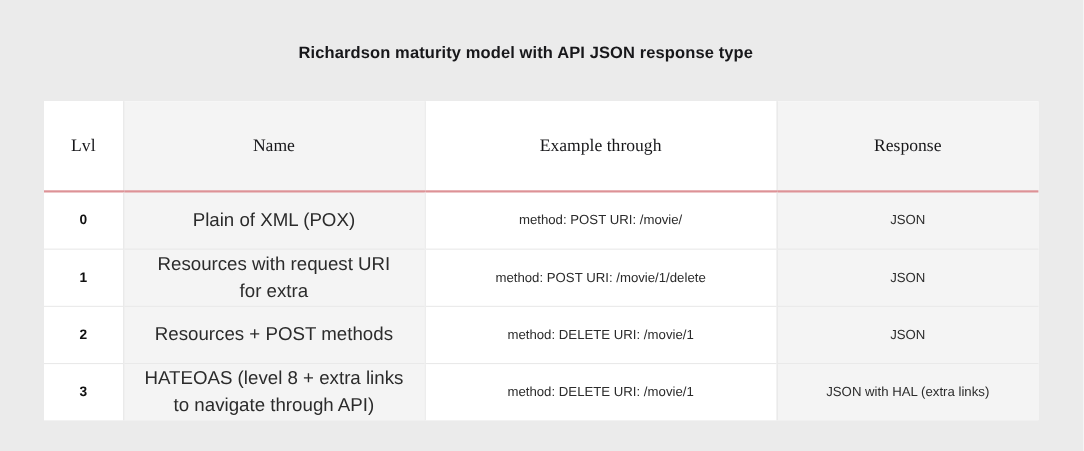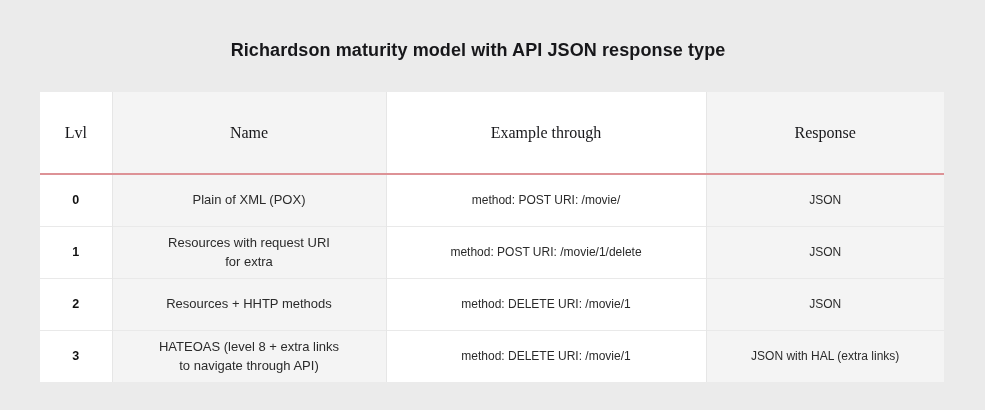--- a/index.html
+++ b/index.html
@@ -15,21 +15,21 @@
     overflow: hidden;
     position: relative;
   }
 
   #page-title {
     position: absolute;
     left: 0;
     top: 40px;
     width: 956px;
     text-align: center;
-    font-size: 18px;
+    font-size: 15px;
     font-weight: 700;
     letter-spacing: 0.1px;
     color: #17171a;
   }
 
   #maturity-table {
     position: absolute;
     left: 40px;
     top: 92px;
     width: 904px;
@@ -76,21 +76,21 @@
     border-bottom: 2px solid #dd9296;
     font-family: Liberation Serif, serif;
   }
 
   #maturity-table tbody tr:not(:first-child) td {
     border-top: 1px solid #e9e9e9;
   }
 
   #maturity-table tbody td {
     height: 51px;
-    font-size: 13px;
+    font-size: 17px;
     font-weight: 400;
     color: #2b2b2b;
     line-height: 1.45;
   }
 
   #maturity-table tbody td.cell-lvl {
     font-size: 12.5px;
     font-weight: 700;
     color: #111111;
   }
@@ -136,21 +136,21 @@
       <td class="cell-name">
         <span class="cell-line">Resources with request URI</span>
         <span class="cell-line">for extra</span>
       </td>
       <td class="cell-example">method: POST URI: /movie/1/delete</td>
       <td class="cell-response">JSON</td>
     </tr>
     <tr>
       <td class="cell-lvl">2</td>
       <td class="cell-name">
-        <span class="cell-line">Resources + HHTP methods</span>
+        <span class="cell-line">Resources + POST methods</span>
       </td>
       <td class="cell-example">method: DELETE URI: /movie/1</td>
       <td class="cell-response">JSON</td>
     </tr>
     <tr>
       <td class="cell-lvl">3</td>
       <td class="cell-name">
         <span class="cell-line">HATEOAS (level 8 + extra links</span>
         <span class="cell-line">to navigate through API)</span>
       </td>

